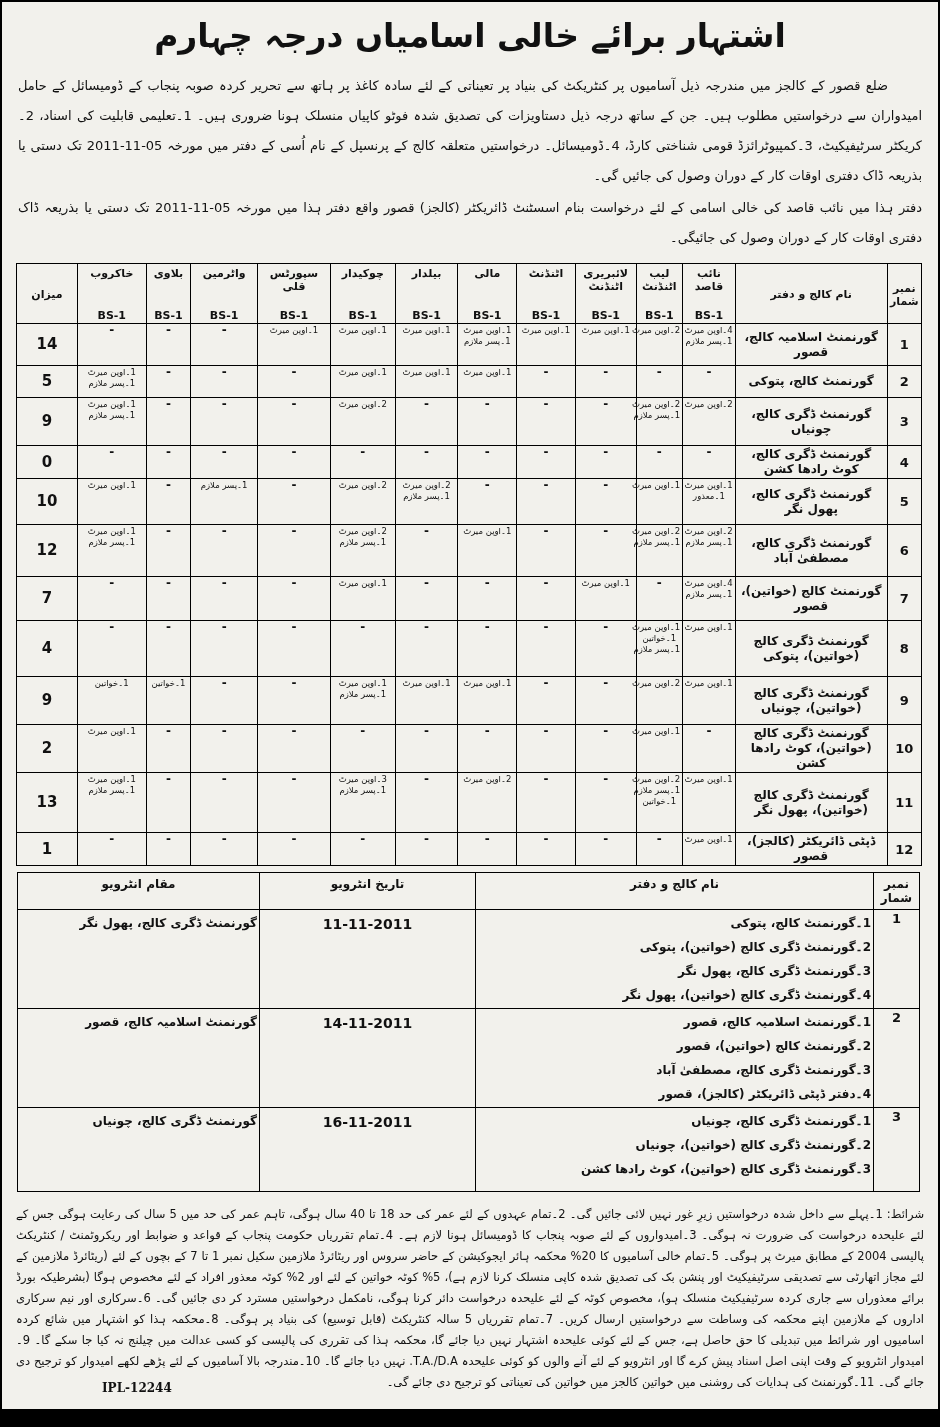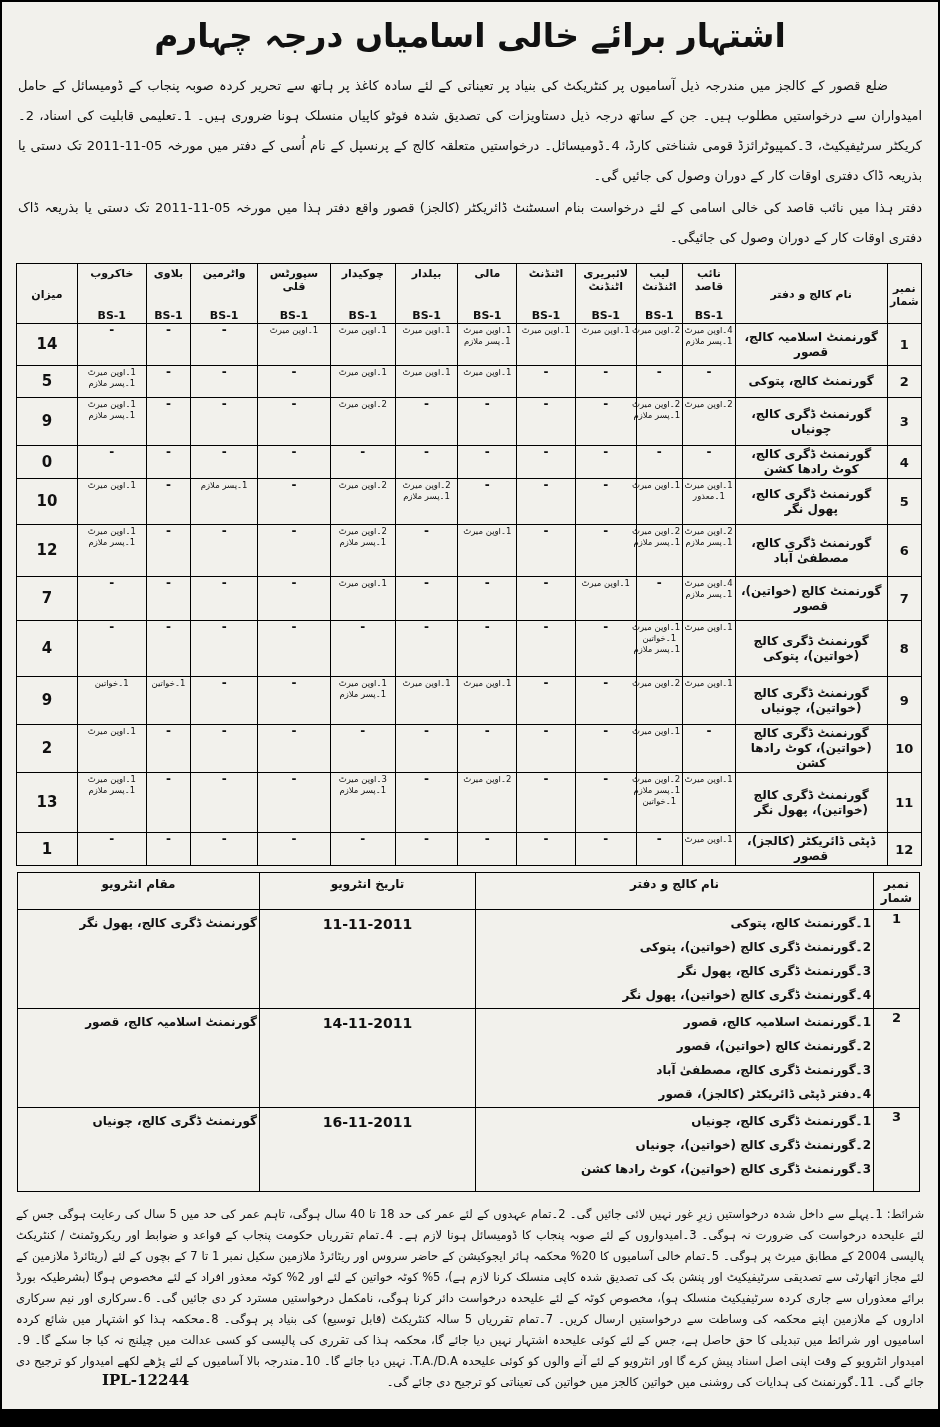--- a/index.html
+++ b/index.html
@@ -75,23 +75,23 @@
   .sig{
     position:absolute;
     right:280px;
     top:0;
     font-size:19px;font-weight:bold;
     white-space:nowrap;
   }
   .sig .name{margin-left:18px;}
   .ref{
     position:absolute;
-    left:100px;top:6px;
+    left:100px;top:16px;
     direction:ltr;
-    font-size:15px;font-weight:bold;
+    font-size:12px;font-weight:bold;
     font-family:"DejaVu Serif",serif;
   }
   .bottom-bar{
     position:absolute;
     bottom:0;left:0;right:0;
     height:16px;
     background:#000;
   }
 </style>
 </head>

